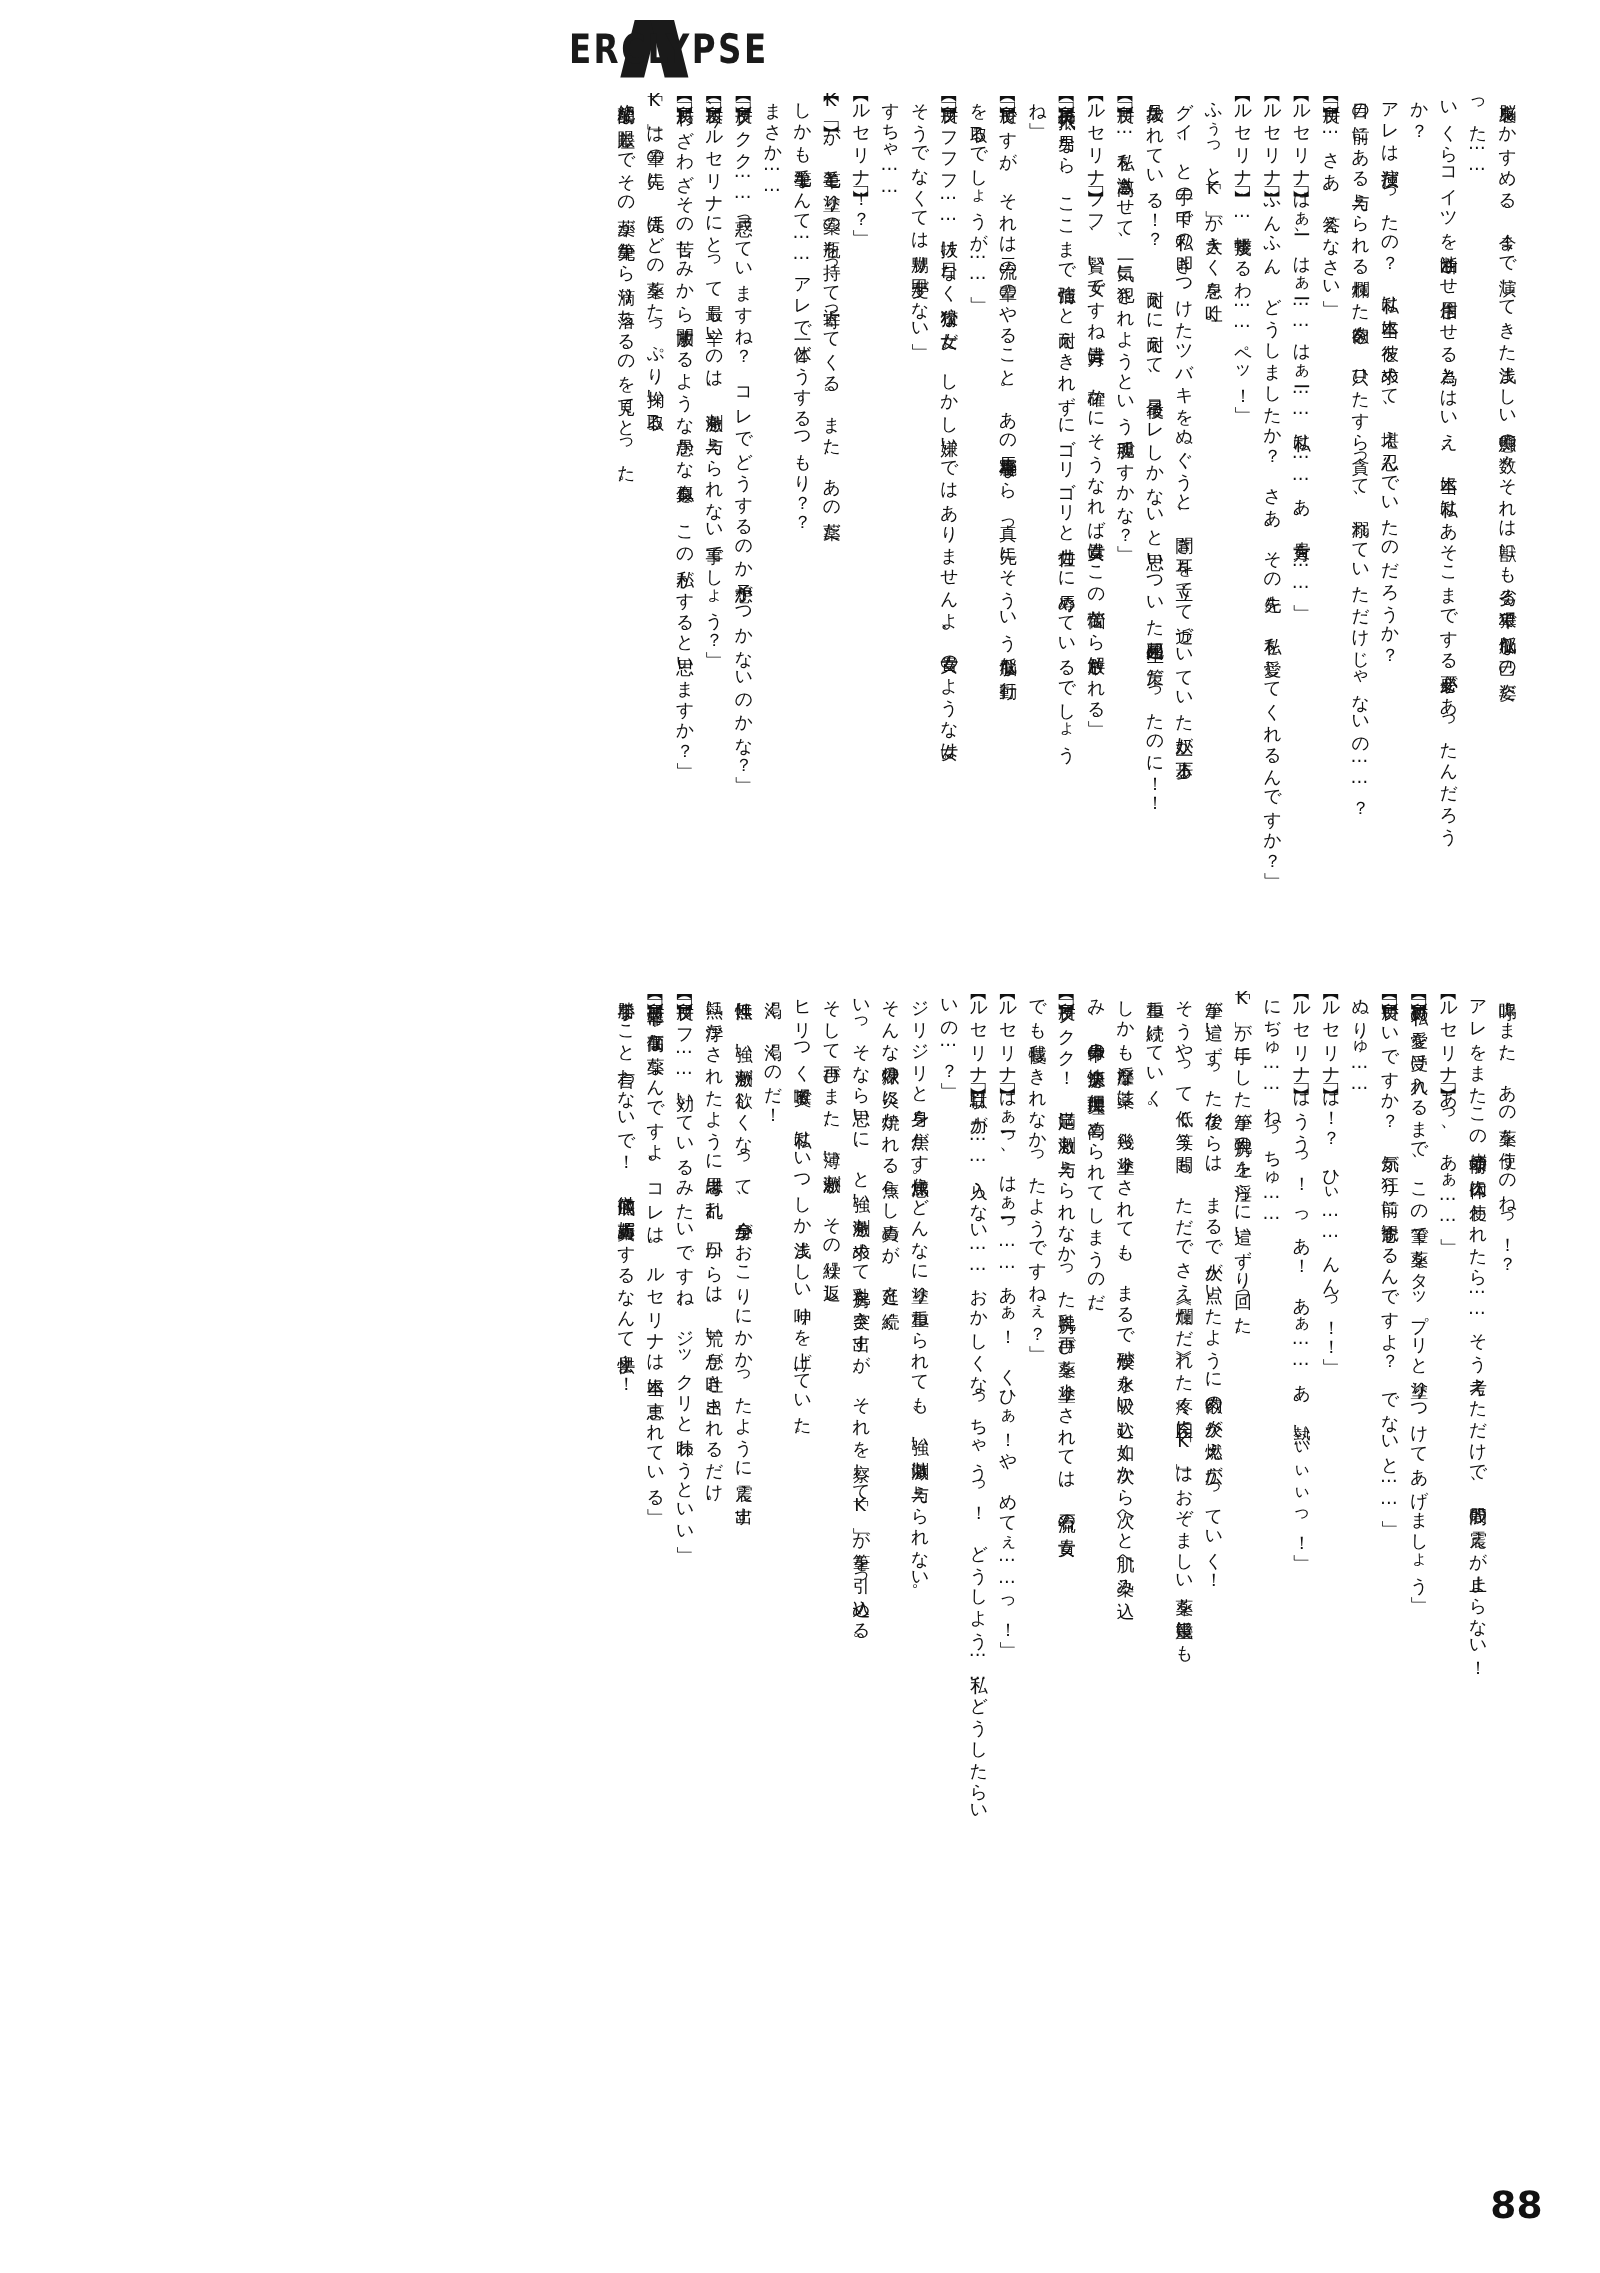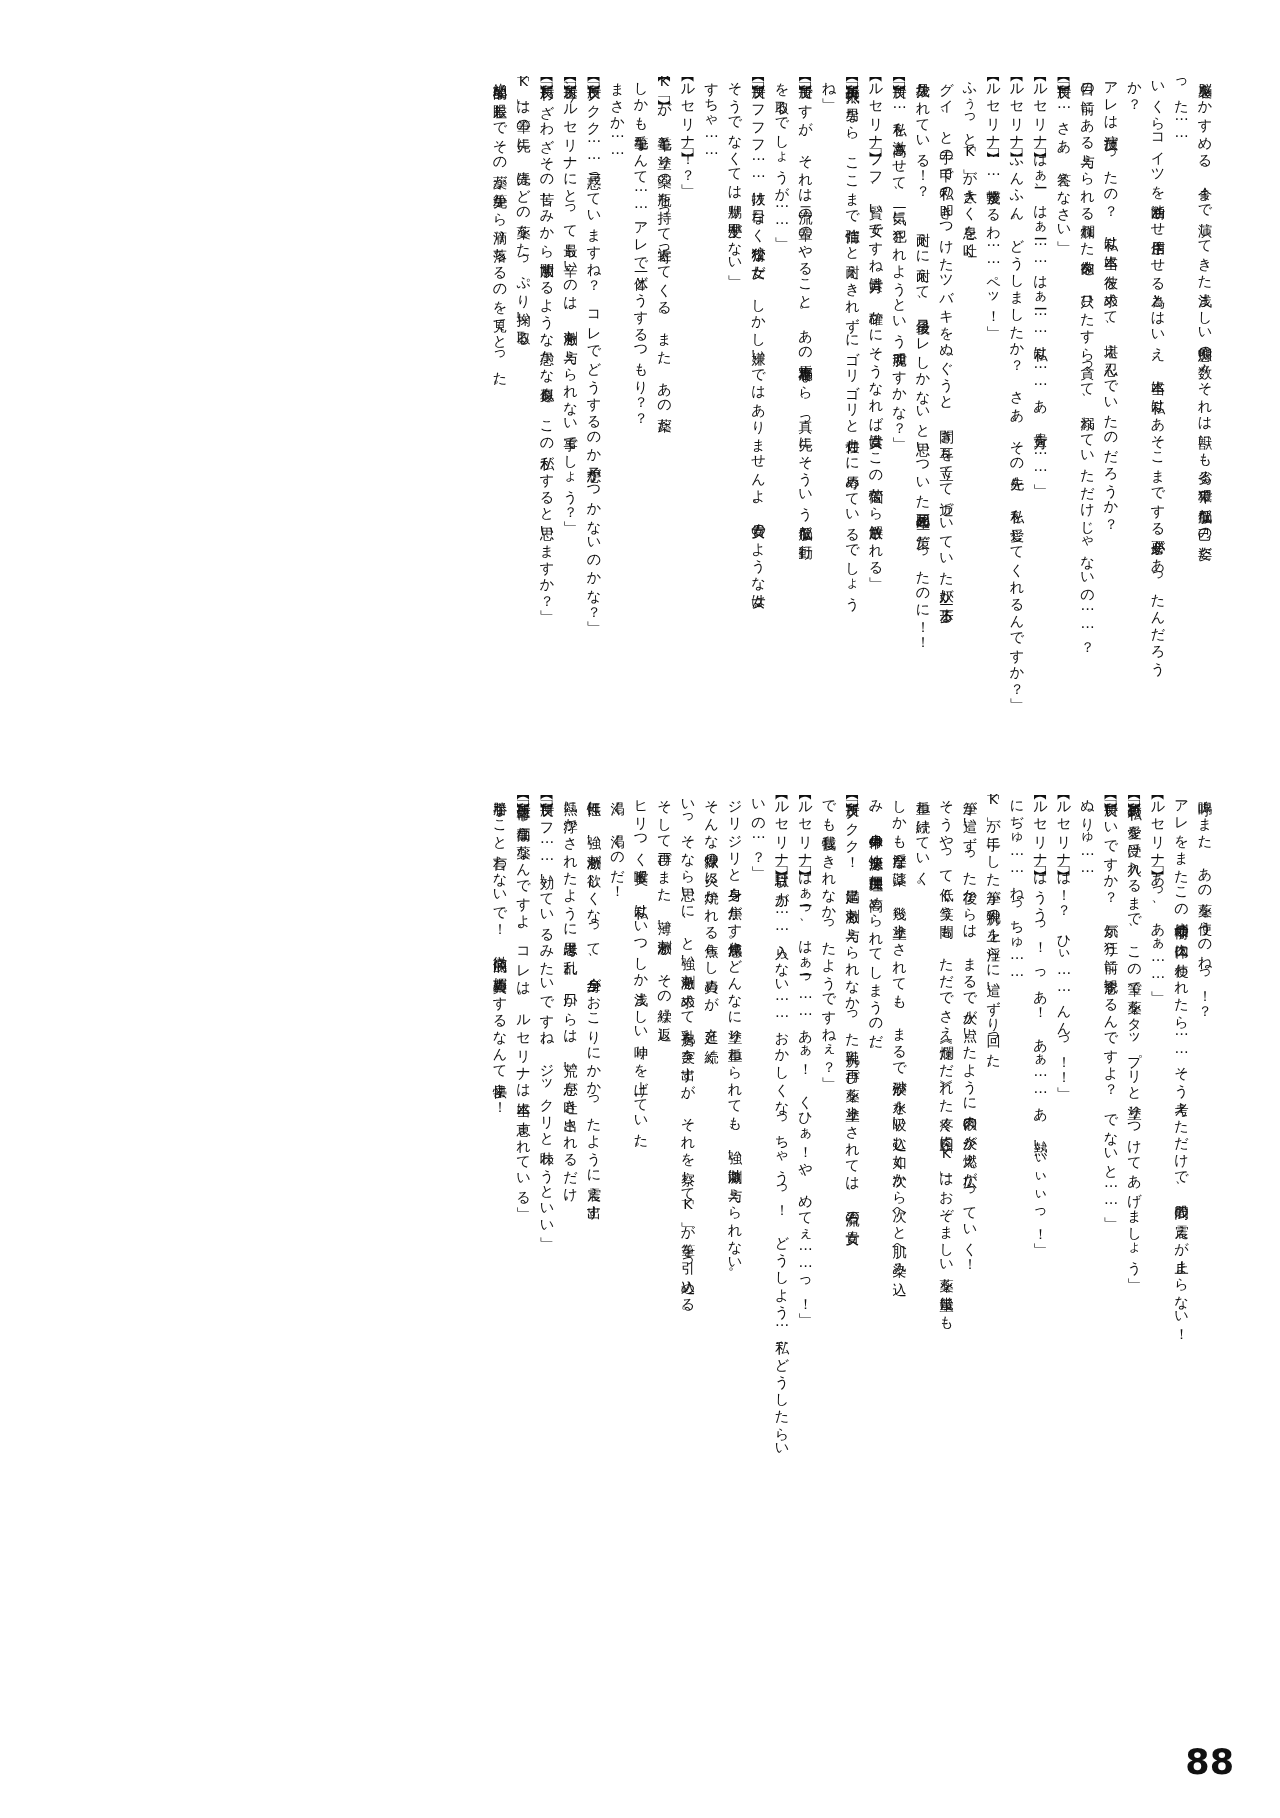--- a/index.html
+++ b/index.html
@@ -81,30 +81,34 @@
 
   .block-upper .vcol { top: 72px; }
   .block-lower .vcol { top: 790px; }
 
   
   #page-number {
     position: absolute;
     right: 46px;
     bottom: 36px;
     font-family: "DejaVu Sans", sans-serif;
-    font-size: 35px;
+    font-size: 30px;
     font-weight: bold;
     color: #111111;
   }
 </style>
 </head>
 <body>
 
 <div id="page">
 
+  <div id="logo">
+    <div class="logo-mark"></div>
+    <div class="logo-text">ERCLYPSE</div>
+  </div>
 
   <div class="block-upper" id="upper-block">
       <div class="vcol" style="right: 68px; height: 680px; width: 23.5px;">脳裏をかすめる、今まで演じてきた浅ましい痴態の数々。それは獣にも劣る卑猥で低脳な己の姿だ</div>
       <div class="vcol" style="right: 91.5px; height: 680px; width: 23.5px;">った……</div>
       <div class="vcol" style="right: 115px; height: 680px; width: 23.5px;">いくらコイツを油断させ信用させる為とはいえ、本当に私はあそこまでする必要があったんだろう</div>
       <div class="vcol" style="right: 138.5px; height: 680px; width: 23.5px;">か？</div>
       <div class="vcol" style="right: 162px; height: 680px; width: 23.5px;">アレは演技だったの？　私は本当に彼を求めて、堪え忍んでいたのだろうか？</div>
       <div class="vcol" style="right: 185.5px; height: 680px; width: 23.5px;">目の前にある与えられる爛れた肉欲を、只ひたすら貪って、溺れていただけじゃないの……？</div>
       <div class="vcol" style="right: 209px; height: 680px; width: 23.5px;">【所長】「……さあ、答えなさい」</div>
       <div class="vcol" style="right: 232.5px; height: 680px; width: 23.5px;">【ルセリナ】「はぁー、はぁー……はぁー……私は……あ、貴方を……」</div>

